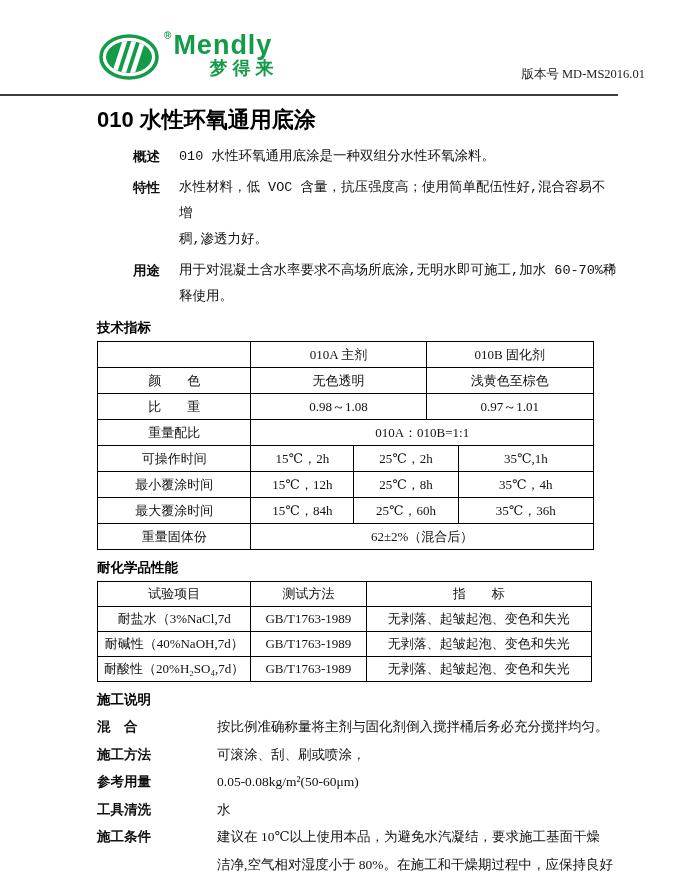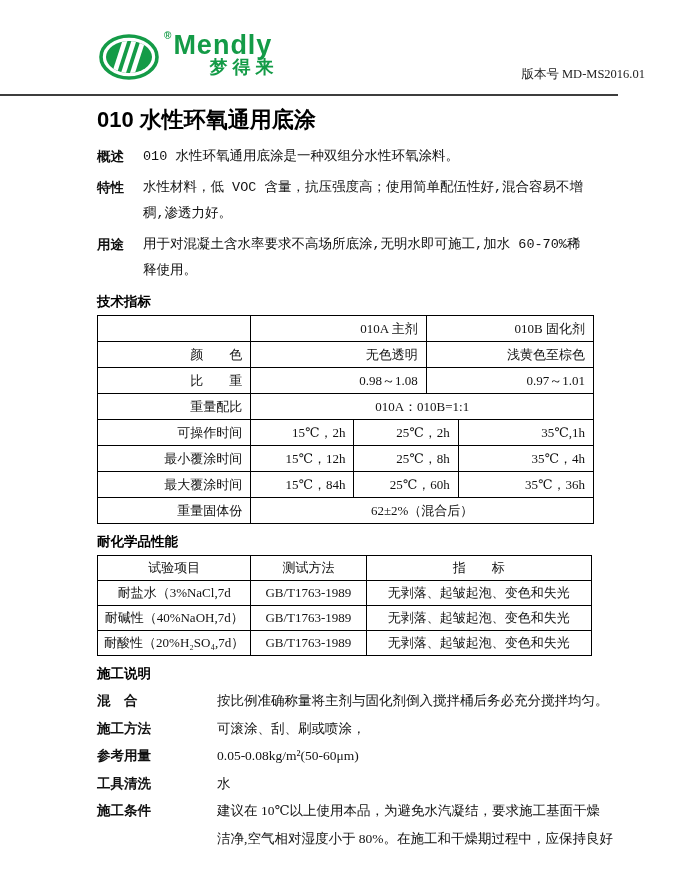--- a/index.html
+++ b/index.html
@@ -14,44 +14,44 @@
     overflow:hidden;
   }
   
   .logo { position:absolute; left:99px; top:30px; display:flex; align-items:flex-start; }
   .logo-mark { display:block; }
   .reg-mark { font-size:10px; color:#149b47; font-weight:bold; margin:0 2px 0 1px;
               font-family:"Liberation Sans",sans-serif; }
   .logo-text { display:flex; flex-direction:column; margin-top:2px; }
   .brand-en { font-family:"Liberation Sans",sans-serif; font-weight:bold;
               font-size:27px; line-height:26px; color:#149b47; letter-spacing:1px; }
-  .brand-cn { font-family:Liberation Mono, monospace; font-weight:bold;
+  .brand-cn { font-family:Liberation Sans, sans-serif; font-weight:bold;
               font-size:18px; line-height:20px; color:#149b47; letter-spacing:5px;
               margin-left:36px; }
   .version { position:absolute; right:42px; top:66px; font-size:12.5px; color:#222; }
   .header-rule { position:absolute; left:0; top:94px; width:618px; height:2px; background:#3d3d3d; }
 
   
   .main { position:absolute; left:97px; top:106px; width:522px; }
   h1.doc-title { font-family:"Liberation Sans",sans-serif; font-weight:bold;
                  font-size:22px; line-height:28px; color:#000; margin:0 0 10px; }
 
   .para-row { display:flex; font-size:13.5px; line-height:26px; }
   .para-row + .para-row { margin-top:5px; }
   .para-label { flex:none; width:46px; font-family:"Liberation Sans",sans-serif;
-                font-weight:bold; font-size:13.5px; }
+                font-weight:bold; font-size:13.5px;margin-left:36px; }
   .para-body { flex:1;font-family:Liberation Mono, monospace; }
 
   h2.sec-heading { font-family:"Liberation Sans",sans-serif; font-weight:bold;
                    font-size:13.5px; line-height:17px; margin:9px 0 5px; color:#000; }
 
   table { border-collapse:collapse; table-layout:fixed; }
   td { border:1px solid #000; font-size:13px; overflow:hidden; white-space:nowrap; }
   .tech-table { width:497px; margin:2px 0 0; }
-  .tech-table td { height:26px; padding:0 8px; text-align:right; vertical-align:middle; }
+  .tech-table td { height:26px; padding:0 8px; text-align:center; vertical-align:middle; }
   .tech-table td.ctr { text-align:center; padding:0; }
   .chem-table { width:495px;border-radius:17px; }
   .chem-table td { height:25px; padding:0 3px; text-align:center; vertical-align:middle; }
 
   .cons-row { display:flex; font-size:13.5px; line-height:27.5px; }
   .cons-label { flex:none; width:85px; font-family:"Liberation Sans",sans-serif;
                 font-weight:bold; font-size:13.5px; }
   .cons-body { flex:1;margin-left:35px; }
 </style>
 </head>

